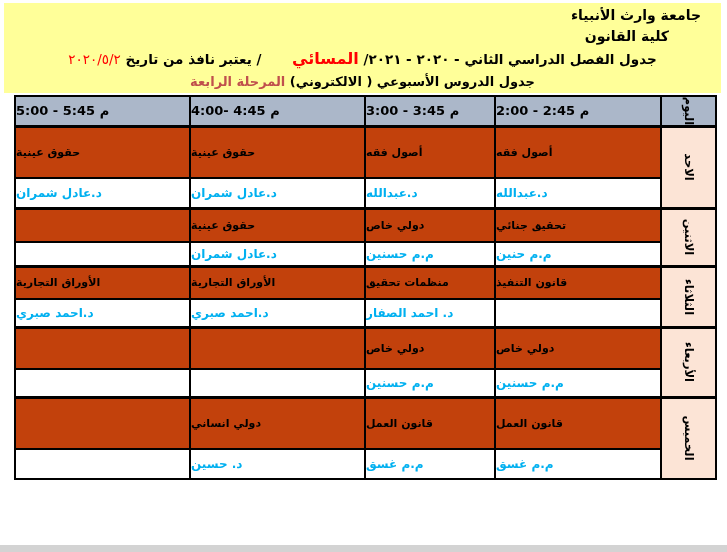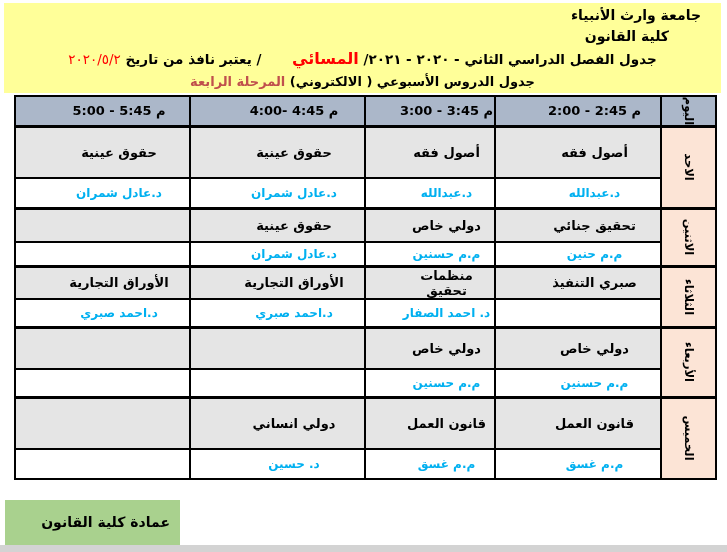--- a/index.html
+++ b/index.html
@@ -38,21 +38,21 @@
   
   table.timetable {
     position: absolute;
     top: 95px;
     right: 10px;
     border-collapse: collapse;
     table-layout: fixed;
     direction: rtl;
     border: 2px solid #000;
   }
-  .timetable td { border: 2px solid #000; text-align: center; vertical-align: middle; overflow: hidden; padding-left: 33px; }
+  .timetable td { border: 2px solid #000; text-align: left; vertical-align: middle; overflow: hidden; }
   .timetable tr.block-start td { border-top: 3px solid #000; }
   .col-day  { width: 55px; }
   .col-t2   { width: 166px; }
   .col-t3   { width: 130px; }
   .col-t4   { width: 175px; }
   .col-t5   { width: 175px; }
 
   .header-row td {
     background: #abb7c9;
     height: 30px;
@@ -66,23 +66,23 @@
   .vtext {
     position: absolute;
     left: 50%; top: 50%;
     transform: translate(-50%, -50%) rotate(90deg);
     white-space: nowrap;
     font-weight: bold;
     font-size: 11.5px;
     color: #000;
   }
   .subject-cell {
-    background: #e5e5e5;
-    font-weight: bold;
-    font-size: 13px;
+    background: #c2410c;
+    font-weight: bold;
+    font-size: 11px;
     color: #000;
   }
   .teacher-cell {
     background: #ffffff;
     font-weight: bold;
     font-size: 12px;
     color: #00b0f0;
   }
   tr.h52 { height: 52px; }
   tr.h30 { height: 30px; }
@@ -182,21 +182,21 @@
       <td class="teacher-cell">م.م حنين</td>
       <td class="teacher-cell">م.م  حسنين</td>
       <td class="teacher-cell">د.عادل شمران</td>
       <td class="teacher-cell"></td>
     </tr>
 
     <tr class="block-start h33">
       <td class="day-cell" rowspan="2">
         <span class="vtext">الثلاثاء</span>
       </td>
-      <td class="subject-cell">صبري التنفيذ</td>
+      <td class="subject-cell">قانون التنفيذ</td>
       <td class="subject-cell">منظمات تحقيق</td>
       <td class="subject-cell">الأوراق التجارية</td>
       <td class="subject-cell">الأوراق التجارية</td>
     </tr>
     <tr class="h28">
       <td class="teacher-cell"></td>
       <td class="teacher-cell">د. احمد الصفار</td>
       <td class="teacher-cell">د.احمد صبري</td>
       <td class="teacher-cell">د.احمد صبري</td>
     </tr>
@@ -228,19 +228,16 @@
     </tr>
     <tr class="h30">
       <td class="teacher-cell">م.م غسق</td>
       <td class="teacher-cell">م.م غسق</td>
       <td class="teacher-cell">د. حسين</td>
       <td class="teacher-cell"></td>
     </tr>
   </tbody>
     </table>
 
-  <div class="signature-box">
-    <span>عمادة كلية القانون</span>
-  </div>
 
   <div class="bottom-strip"></div>
 
 </div>
 
 </body></html>

